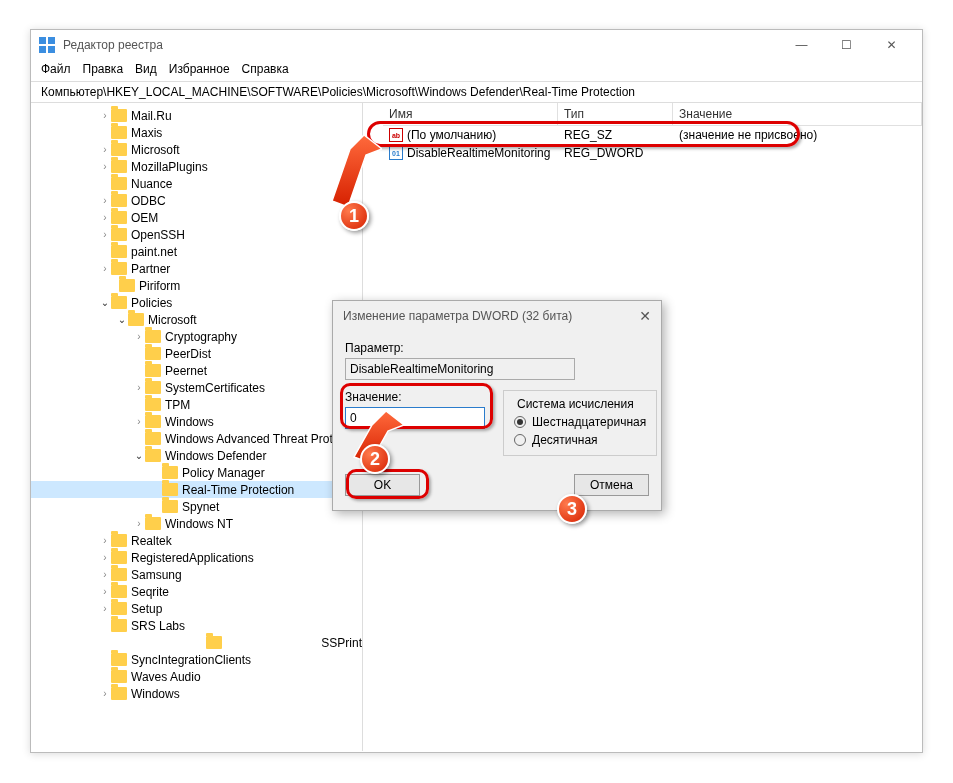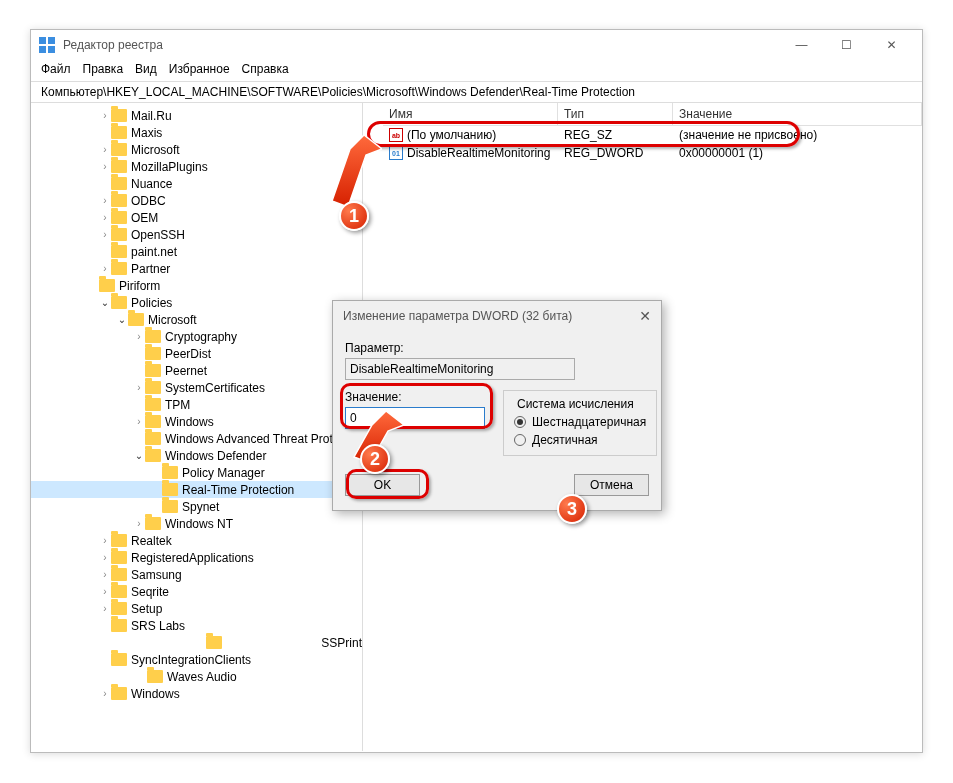--- a/index.html
+++ b/index.html
@@ -135,21 +135,21 @@
         <div class="tree-row" style="padding-left: 68px;">
           <span class="chev"></span>
           <span class="folder"></span>
           <span class="tree-label">paint.net</span>
         </div>
         <div class="tree-row" style="padding-left: 68px;">
           <span class="chev">›</span>
           <span class="folder"></span>
           <span class="tree-label">Partner</span>
         </div>
-        <div class="tree-row" style="padding-left: 56px;">
+        <div class="tree-row" style="padding-left: 76px;">
           <span class="chev"></span>
           <span class="folder"></span>
           <span class="tree-label">Piriform</span>
         </div>
         <div class="tree-row" style="padding-left: 68px;">
           <span class="chev open">⌄</span>
           <span class="folder"></span>
           <span class="tree-label">Policies</span>
         </div>
         <div class="tree-row" style="padding-left: 85px;">
@@ -250,21 +250,21 @@
         <div class="tree-row" style="padding-left: 68px; justify-content: space-between;">
           <span class="chev"></span>
           <span class="folder"></span>
           <span class="tree-label">SSPrint</span>
         </div>
         <div class="tree-row" style="padding-left: 68px;">
           <span class="chev"></span>
           <span class="folder"></span>
           <span class="tree-label">SyncIntegrationClients</span>
         </div>
-        <div class="tree-row" style="padding-left: 104px;">
+        <div class="tree-row" style="padding-left: 68px;">
           <span class="chev"></span>
           <span class="folder"></span>
           <span class="tree-label">Waves Audio</span>
         </div>
         <div class="tree-row" style="padding-left: 68px;">
           <span class="chev">›</span>
           <span class="folder"></span>
           <span class="tree-label">Windows</span>
         </div>
       </div>
@@ -281,21 +281,20 @@
           </div>
         <div class="col-type">REG_SZ</div>
         <div class="col-val">(значение не присвоено)</div>
       </div>
       <div class="list-row">
         <div class="col-name">
             <span class="reg-icon-dw">01</span>
             <span>DisableRealtimeMonitoring</span>
           </div>
         <div class="col-type">REG_DWORD</div>
-        <div class="col-val">0x00000001 (1)</div>
       </div>
     </div>
   </div>
 </div>
 
 <div class="highlight-box hb1"></div>
 
 <svg class="arrow" style="left:292px; top:135px;" width="90" height="80">
   <defs>
       <linearGradient id="ag1" x1="0" y1="1" x2="0" y2="0">

